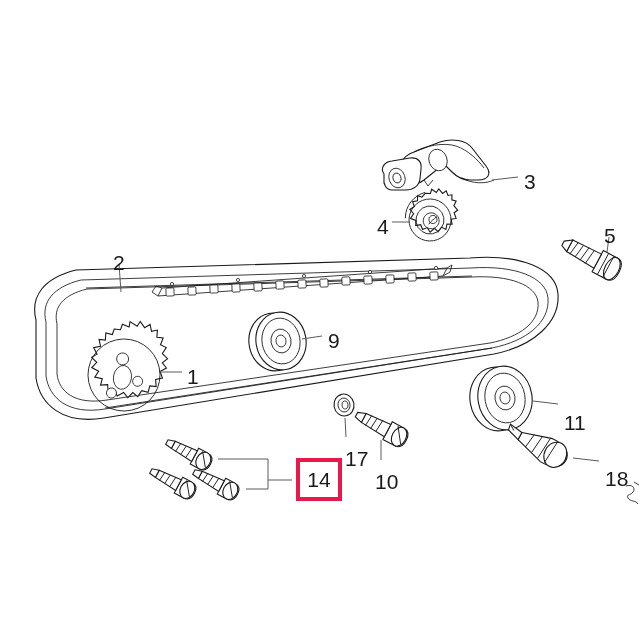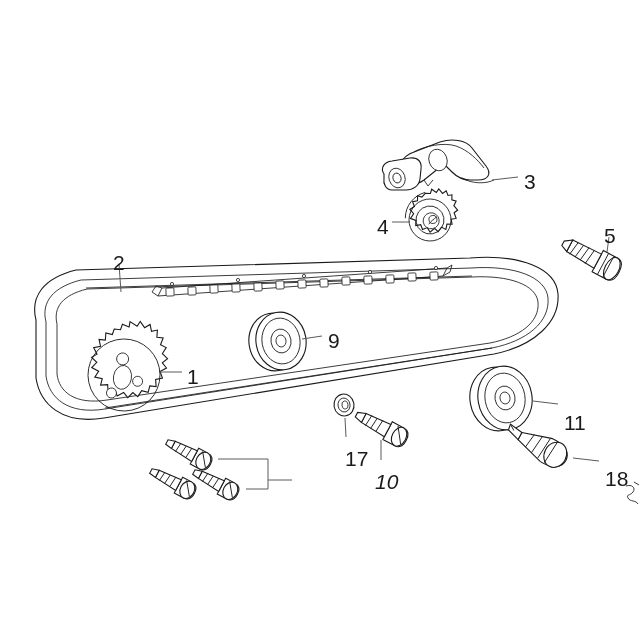--- a/index.html
+++ b/index.html
@@ -325,22 +325,23 @@
   <div class="callout" style="left:113px; top:252px;">2</div>
 
   <div class="callout" style="left:524px; top:171px;">3</div>
 
   <div class="callout" style="left:377px; top:216px;">4</div>
 
   <div class="callout" style="left:604px; top:225px;">5</div>
 
   <div class="callout" style="left:328px; top:330px;">9</div>
 
-  <div class="callout" style="left:375px; top:471px;font-style:italic;">10</div>
+  <div class="callout" style="left:375px; top:471px;">10</div>
 
   <div class="callout" style="left:564px; top:400px;margin-top:12px;">11</div>
 
   <div class="callout" style="left:605px; top:468px;">18</div>
 
   <div class="callout" style="left:345px; top:448px;text-align:right;">17</div>
 
+  <div class="callout-highlight" style="left:296px; top:458px; width:46px; height:43px;">14</div>
 
 </div>
 
 </body></html>

